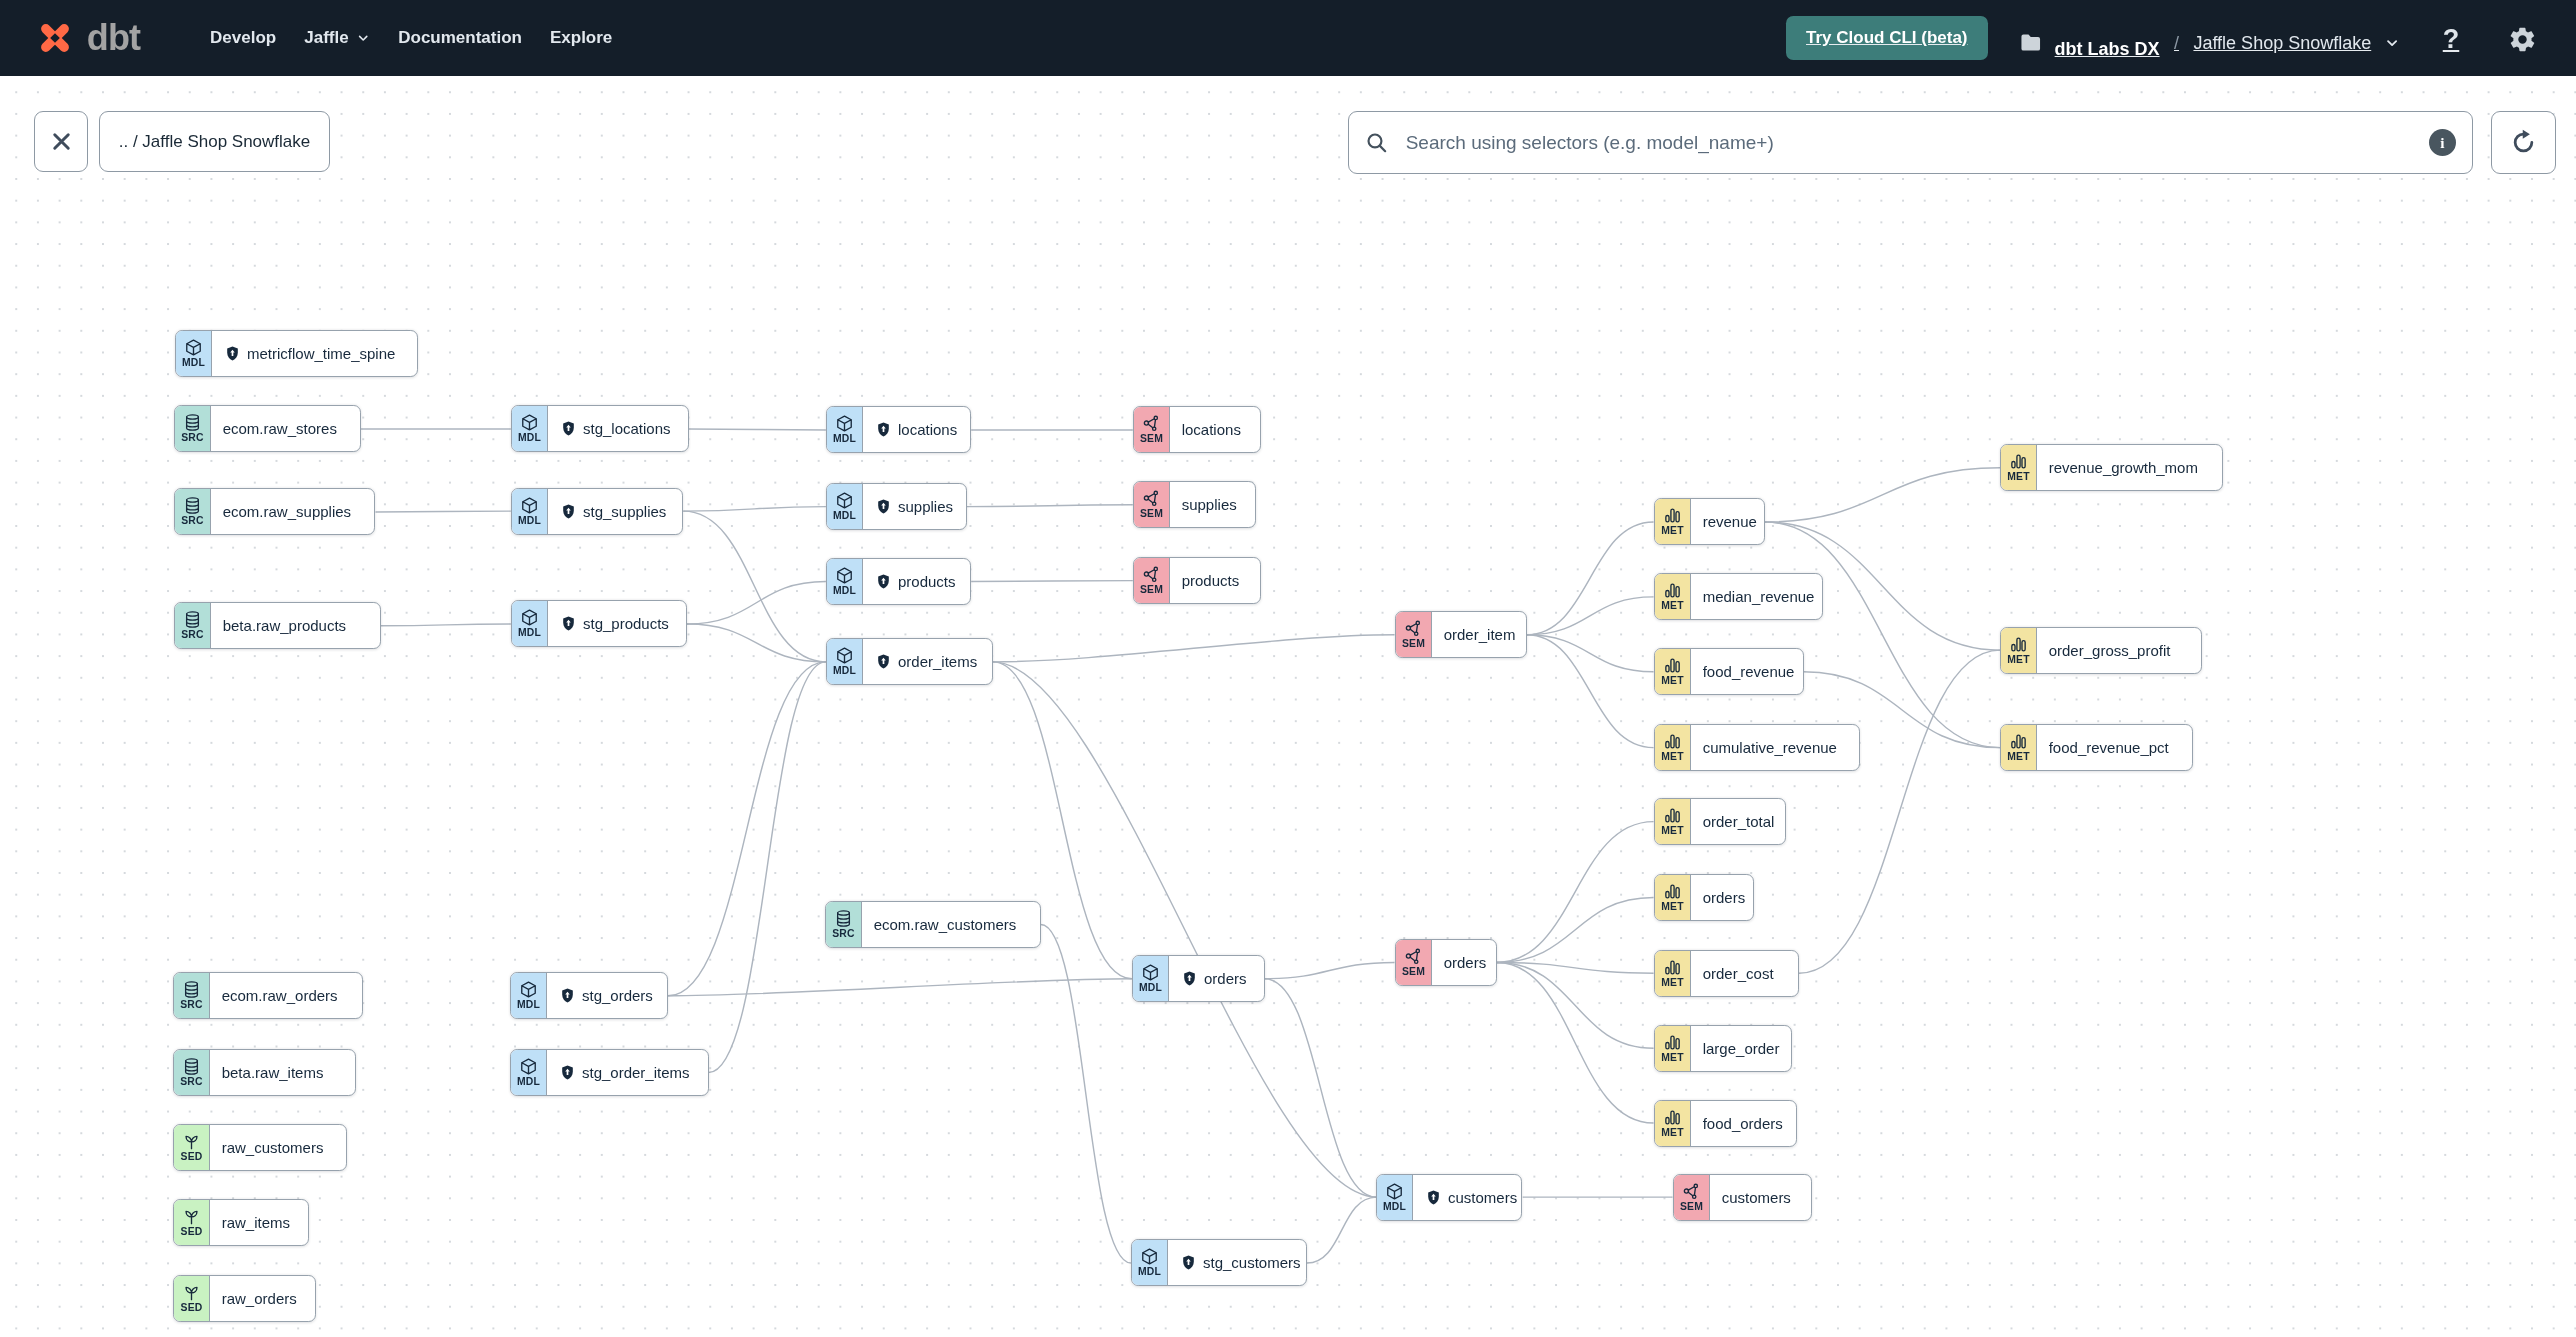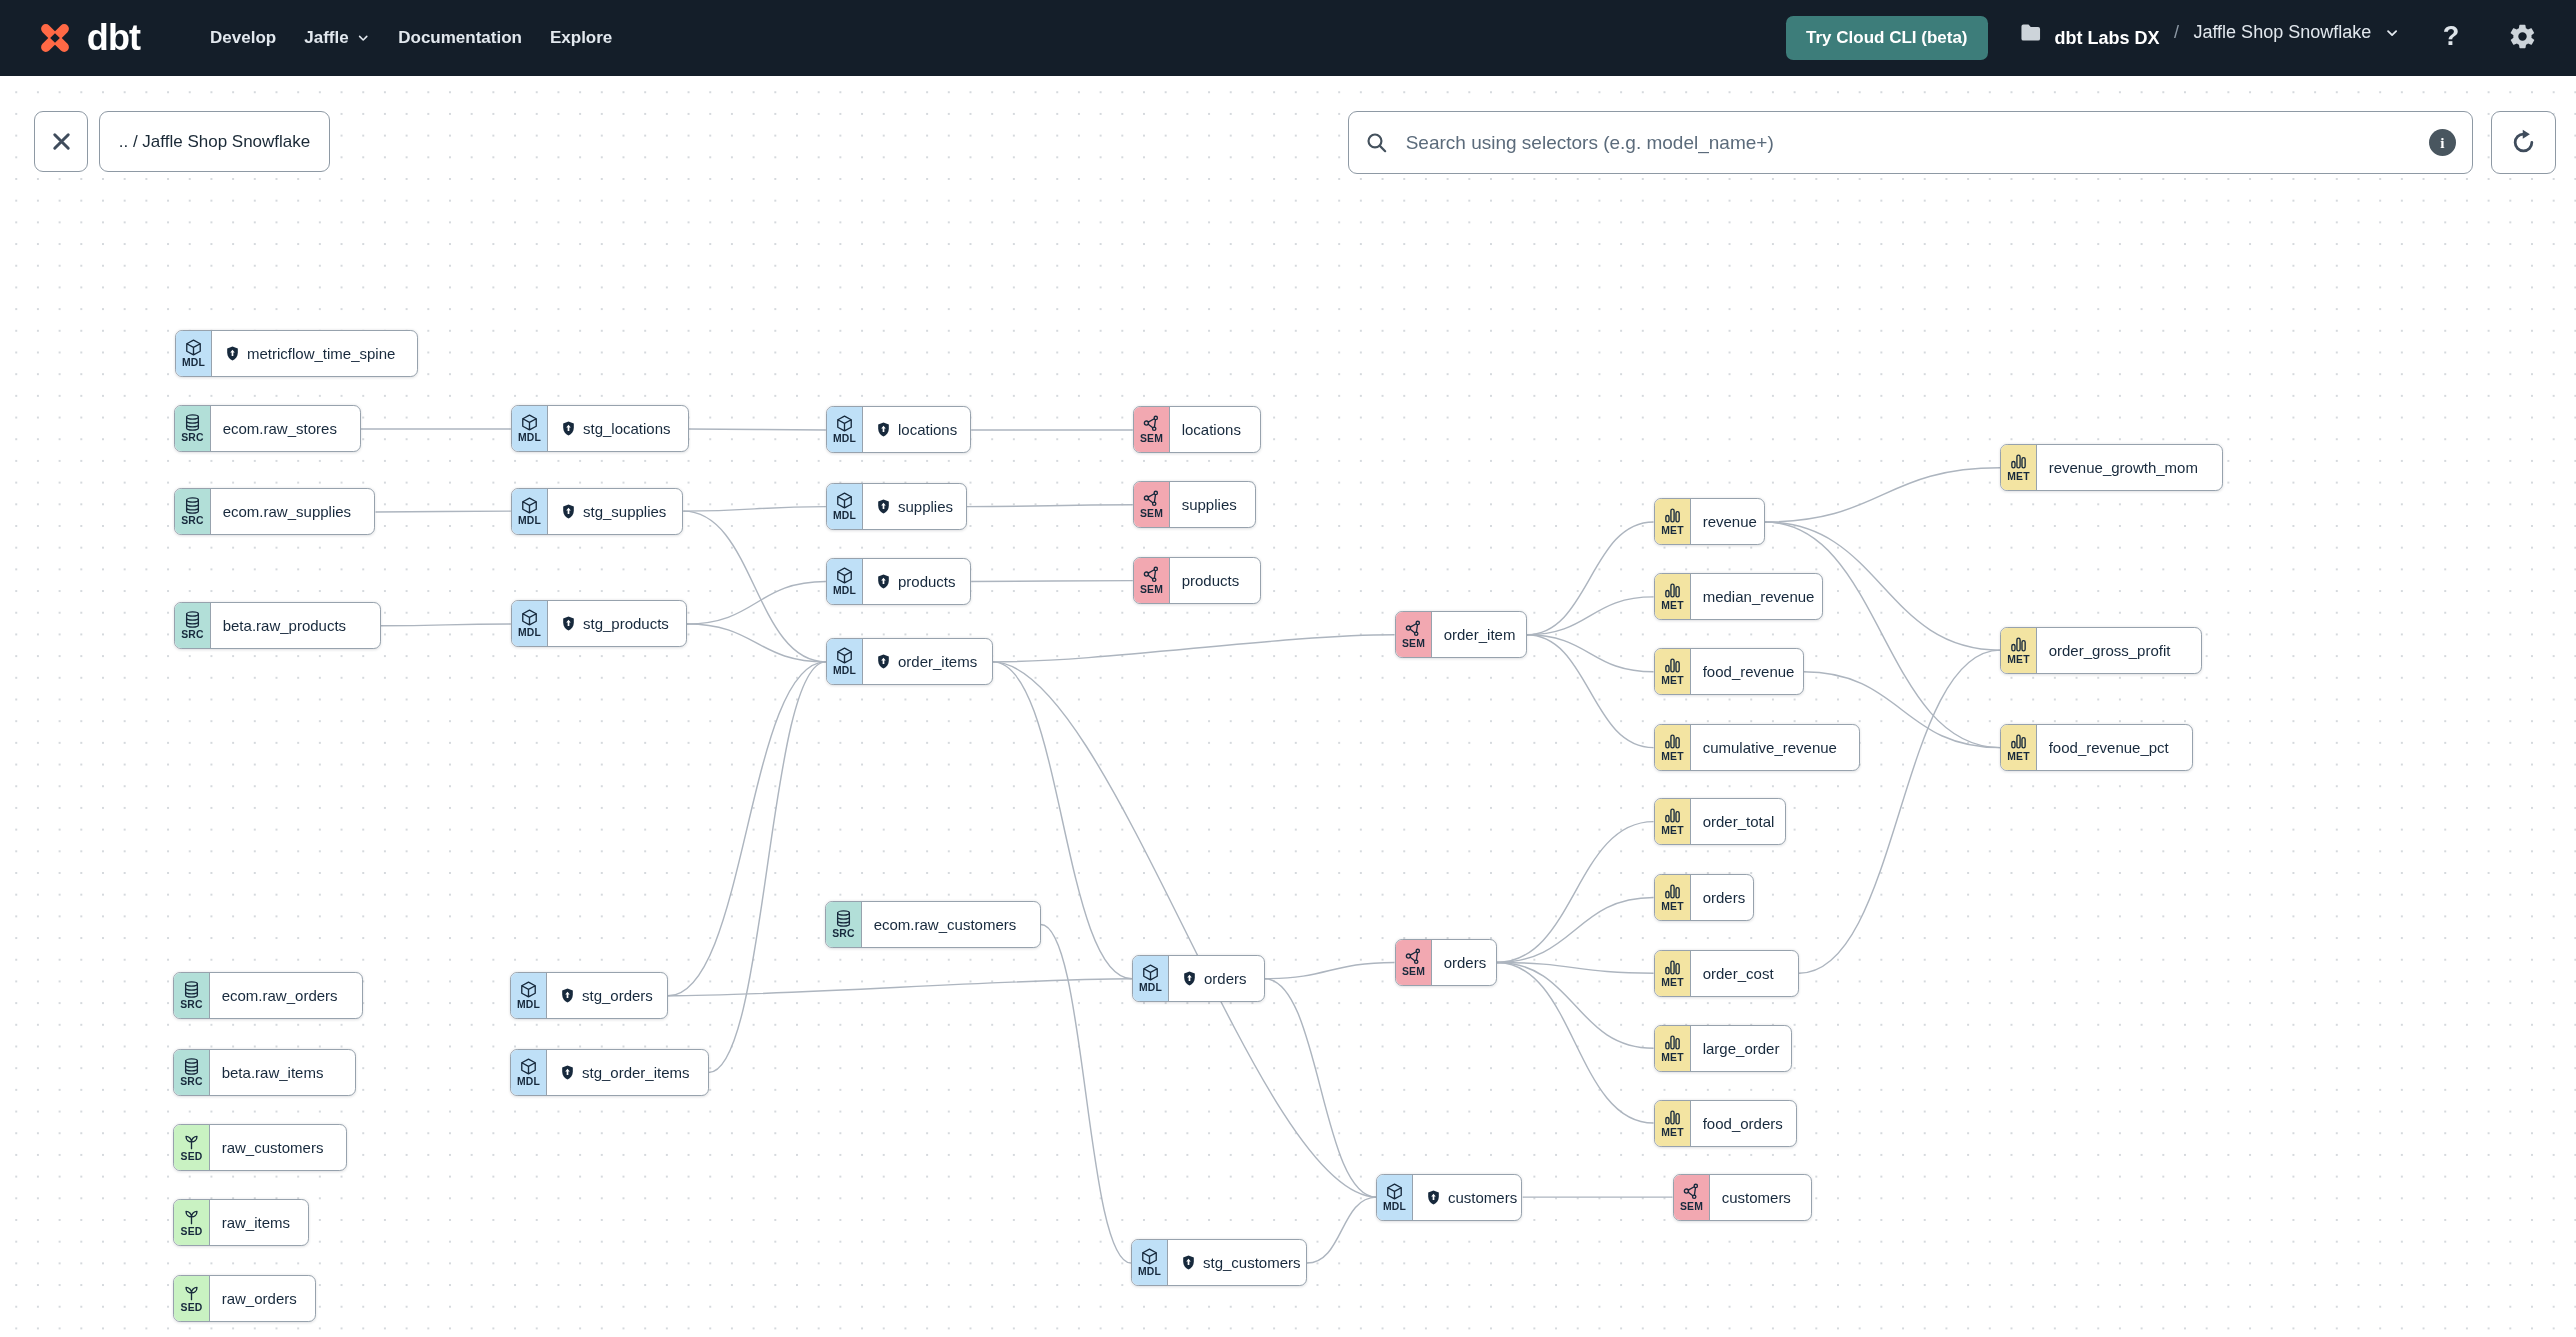--- a/index.html
+++ b/index.html
@@ -2,25 +2,25 @@
 <html style="font-size:14.4px"><head>
 <meta charset="utf-8">
 <style>
   * { margin:0; padding:0; box-sizing:border-box; }
   html,body { width:2576px; height:1338px; font-family:"Liberation Sans", sans-serif; background:#fff; overflow:hidden; }
 
   
   .navbar { position:absolute; left:0; top:0; width:2576px; height:76px; background:#141e29;
             display:flex; align-items:center; padding:0 34px; color:#e6ebef; }
   .logo-wrap { display:flex; align-items:center; gap:10.8px; }
-  .logo-text { font-size:36px; font-weight:800; color:#ffffff; letter-spacing:-0.9px; line-height:1; }
+  .logo-text { font-size:36px; font-weight:800; color:#a3a3a3; letter-spacing:-0.9px; line-height:1; }
   .nav-menu { display:flex; align-items:center; gap:28px; margin-left:70px; }
   .nav-item { display:flex; align-items:center; gap:7.2px; font-size:17px; font-weight:600; color:#e2e8ee; cursor:pointer; }
   .nav-spacer { flex:1; }
-  .nav-right { display:flex; align-items:flex-start; gap:31px; }
+  .nav-right { display:flex; align-items:flex-end; gap:31px;text-decoration:underline; }
   .cta-btn { background:#3d7d7a; color:#fff; font-size:17px; font-weight:600; border:none;
              border-radius:7.2px; padding:11.7px 20px; cursor:pointer; }
   .proj-switch { display:flex; align-items:center; gap:12.6px; font-size:18px; }
   .proj-account { font-weight:700; color:#fff;margin-top:12px; }
   .proj-sep { color:#8d99a5; padding:0 1.8px; }
   .proj-name { color:#e2e8ee; }
   .icon-btn { display:flex; align-items:center; justify-content:center; width:40px; height:40px; cursor:pointer; }
   .help-glyph { font-size:27px; font-weight:700; color:#dfe5ea; }
 
   

